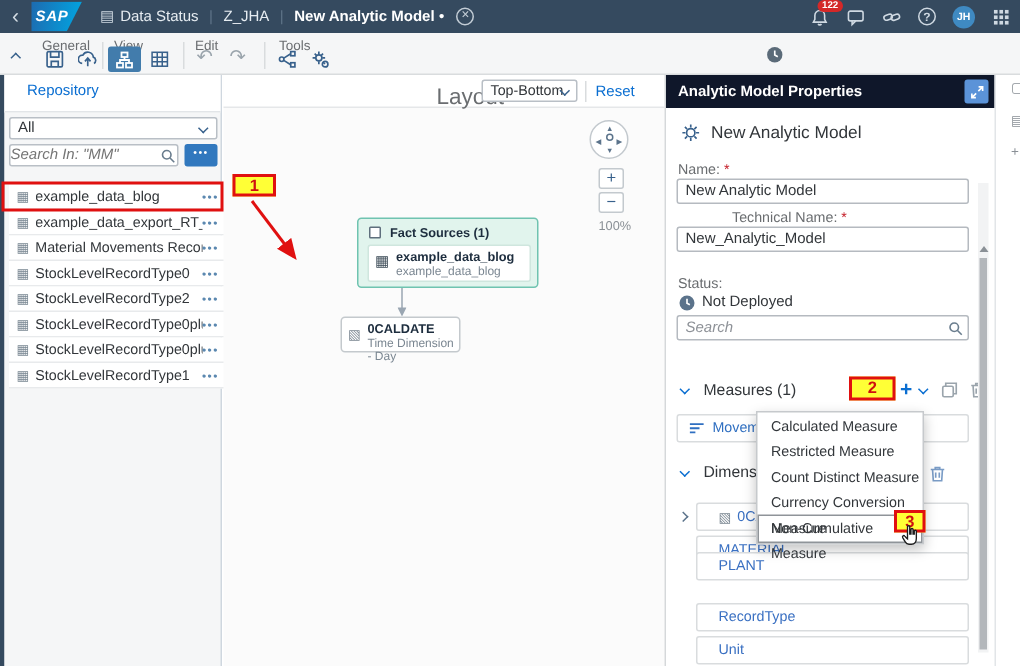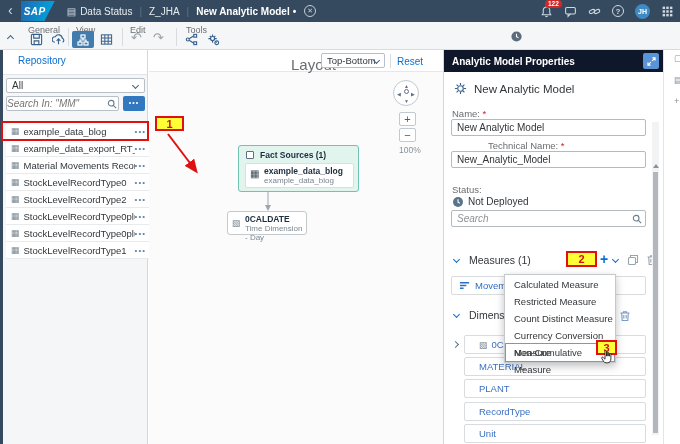--- a/index.html
+++ b/index.html
@@ -450,21 +450,21 @@
     </span>
 
     <span class="chev right abs" style="left:9px; top:292px; color:#5b738b;"></span>
     <div class="dim-row" style="top:285px;">
       <span style="color:#7b8792; margin-right:4px; font-size:9px;">▧</span>
       <span>0CALDATE</span>
     </div>
     <div class="dim-row" style="top:307px;">
       <span>MATERIAL</span>
     </div>
-    <div class="dim-row" style="top:329px;">
+    <div class="dim-row" style="top:318px;">
       <span>PLANT</span>
     </div>
     <div class="dim-row" style="top:352px;">
       <span>RecordType</span>
     </div>
     <div class="dim-row" style="top:374px;">
       <span>Unit</span>
     </div>
 
     <div class="scrollbar">

